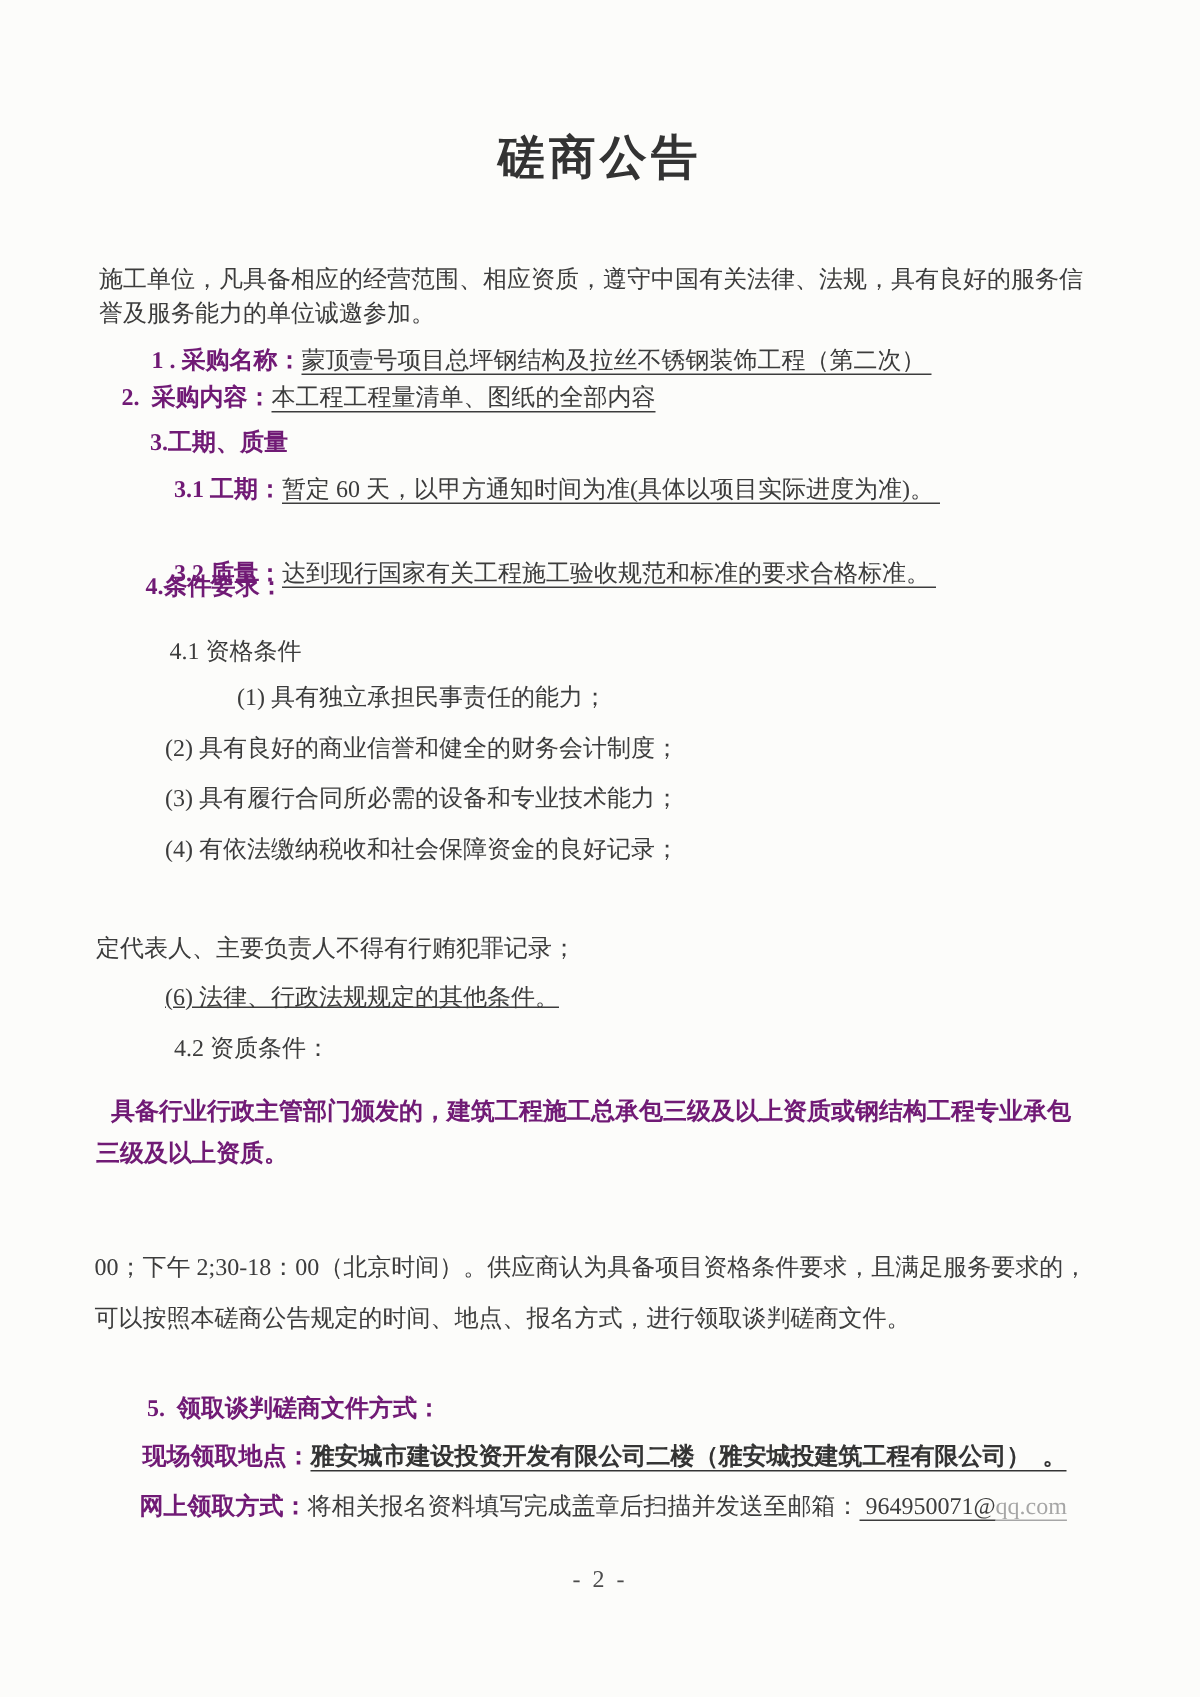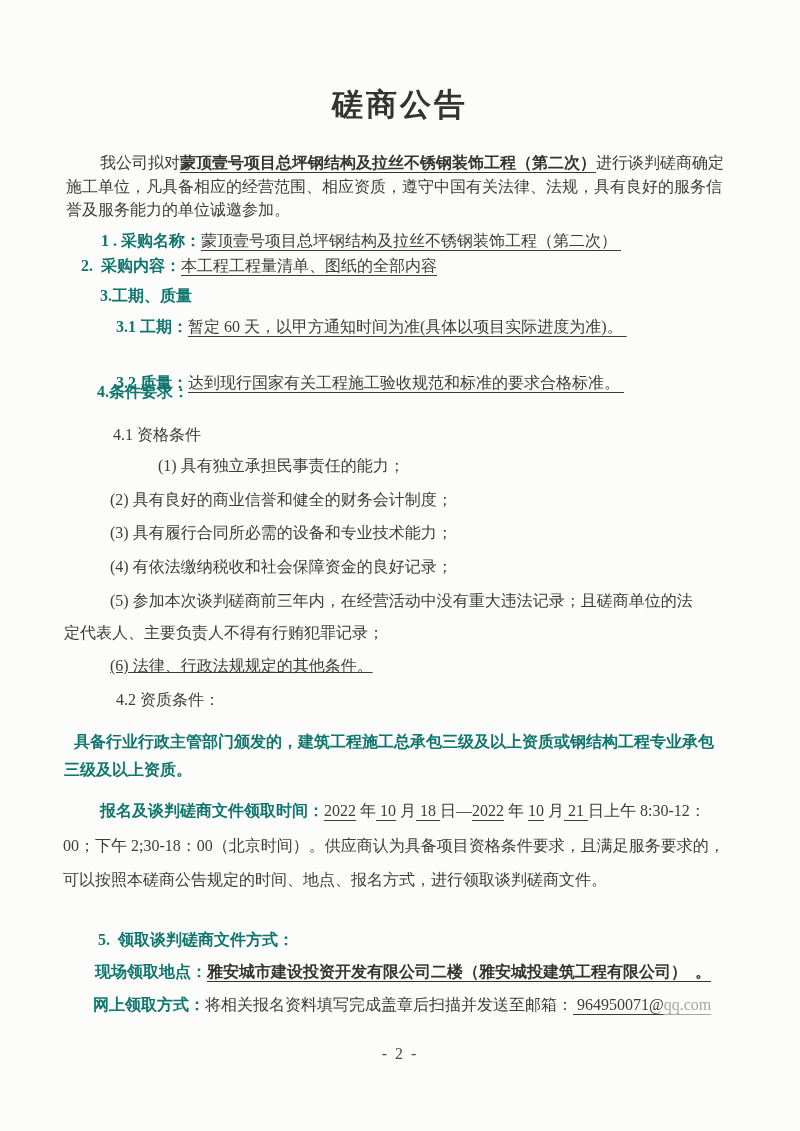--- a/index.html
+++ b/index.html
@@ -10,60 +10,57 @@
     font-family:"Liberation Serif","DejaVu Serif",serif;
     color:#3c3c3c;
     overflow:hidden;
   }
   .ln { position:absolute; white-space:pre; font-size:16px; line-height:22px; }
   .title {
     position:absolute; left:0; width:100%;
     text-align:center; font-size:31px; font-weight:bold;
     color:#333; letter-spacing:3px; white-space:pre;
   }
-  .b  { font-weight:bold; color:#0f766e; }
+  .b  { font-weight:bold; color:#701a75; }
   .u  { text-decoration:underline; text-underline-offset:4px; text-decoration-thickness:1px; }
   .bu { font-weight:bold; color:#343434; text-decoration:underline; text-underline-offset:4px; text-decoration-thickness:1px; }
   .light { color:#a6a6a6; }
   .pageno { position:absolute; left:0; width:100%; text-align:center; font-size:16px; letter-spacing:2px; color:#4c4c4c; white-space:pre; }
 </style>
 </head>
 <body>
 
 <div class="page">
 
   <div class="title" style="top:84px;">磋商公告</div>
 
-  <div class="ln" style="left:100px; top:152px;"><span>我公司拟对</span><span class="bu">蒙顶壹号项目总坪钢结构及拉丝不锈钢装饰工程（第二次）</span><span>进行谈判磋商确定</span></div>
   <div class="ln" style="left:66px; top:176px;">施工单位，凡具备相应的经营范围、相应资质，遵守中国有关法律、法规，具有良好的服务信</div>
   <div class="ln" style="left:66px; top:199px;">誉及服务能力的单位诚邀参加。</div>
 
   <div class="ln" style="left:101px; top:230px;"><span class="b">1 . 采购名称：</span><span class="u">蒙顶壹号项目总坪钢结构及拉丝不锈钢装饰工程（第二次） </span></div>
   <div class="ln" style="left:81px; top:255px;"><span class="b">2.  采购内容：</span><span class="u">本工程工程量清单、图纸的全部内容</span></div>
 
   <div class="ln b" style="left:100px; top:285px;">3.工期、质量</div>
   <div class="ln" style="left:116px; top:316px;"><span class="b">3.1 工期：</span><span class="u">暂定 60 天，以甲方通知时间为准(具体以项目实际进度为准)。 </span></div>
   <div class="ln" style="left:116px; top:348px;margin-top:24px;"><span class="b">3.2 质量：</span><span class="u">达到现行国家有关工程施工验收规范和标准的要求合格标准。 </span></div>
 
   <div class="ln b" style="left:97px; top:381px;">4.条件要求：</div>
   <div class="ln" style="left:113px; top:424px;">4.1 资格条件</div>
 
   <div class="ln" style="left:110px; top:455px;margin-left:48px;">(1) 具有独立承担民事责任的能力；</div>
   <div class="ln" style="left:110px; top:489px;">(2) 具有良好的商业信誉和健全的财务会计制度；</div>
   <div class="ln" style="left:110px; top:522px;">(3) 具有履行合同所必需的设备和专业技术能力；</div>
   <div class="ln" style="left:110px; top:556px;">(4) 有依法缴纳税收和社会保障资金的良好记录；</div>
-  <div class="ln" style="left:110px; top:590px;">(5) 参加本次谈判磋商前三年内，在经营活动中没有重大违法记录；且磋商单位的法</div>
   <div class="ln" style="left:64px; top:622px;">定代表人、主要负责人不得有行贿犯罪记录；</div>
   <div class="ln" style="left:110px; top:655px;text-decoration:underline;">(6) 法律、行政法规规定的其他条件。</div>
 
   <div class="ln" style="left:116px; top:689px;">4.2 资质条件：</div>
   <div class="ln b" style="left:74px; top:731px;">具备行业行政主管部门颁发的，建筑工程施工总承包三级及以上资质或钢结构工程专业承包</div>
   <div class="ln b" style="left:64px; top:759px;">三级及以上资质。</div>
 
-  <div class="ln" style="left:100px; top:800px;"><span class="b">报名及谈判磋商文件领取时间：</span><span class="u">2022</span><span> 年</span><span class="u"> 10</span><span> 月</span><span class="u"> 18 </span><span>日—</span><span class="u">2022</span><span> 年 </span><span class="u">10</span><span> 月</span><span class="u"> 21 </span><span>日上午 8:30-12：</span></div>
   <div class="ln" style="left:63px; top:835px;">00；下午 2;30-18：00（北京时间）。供应商认为具备项目资格条件要求，且满足服务要求的，</div>
   <div class="ln" style="left:63px; top:869px;">可以按照本磋商公告规定的时间、地点、报名方式，进行领取谈判磋商文件。</div>
 
   <div class="ln b" style="left:98px; top:929px;">5.  领取谈判磋商文件方式：</div>
   <div class="ln" style="left:95px; top:961px;"><span class="b">现场领取地点：</span><span class="bu">雅安城市建设投资开发有限公司二楼（雅安城投建筑工程有限公司）  。</span></div>
   <div class="ln" style="left:93px; top:994px;"><span class="b">网上领取方式：</span><span>将相关报名资料填写完成盖章后扫描并发送至邮箱：</span><span class="u"> 964950071@</span><span class="u light">qq.com</span></div>
 
   <div class="pageno" style="top:1045px;">- 2 -</div>
 
 </div>

